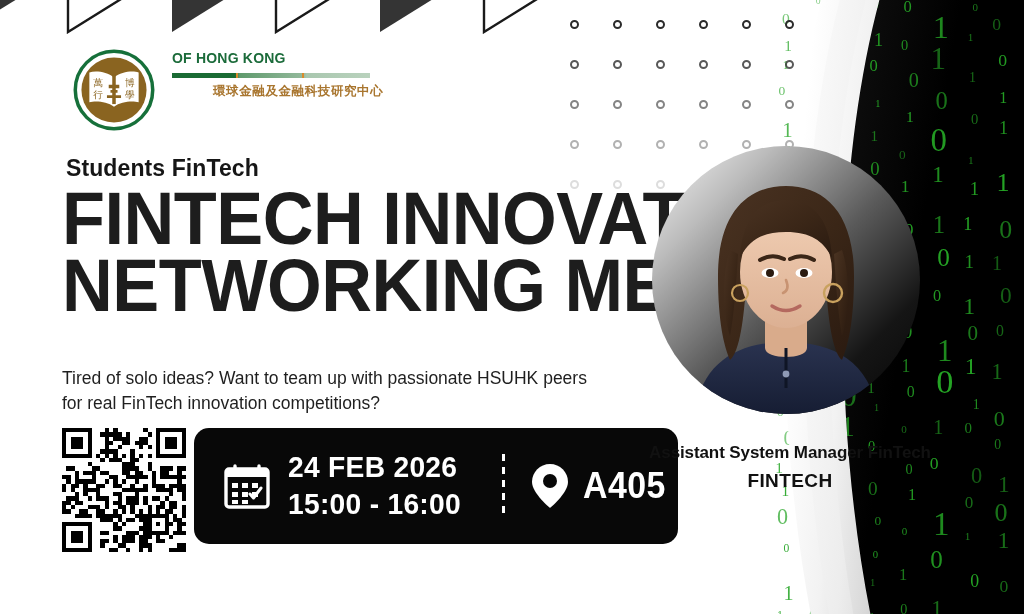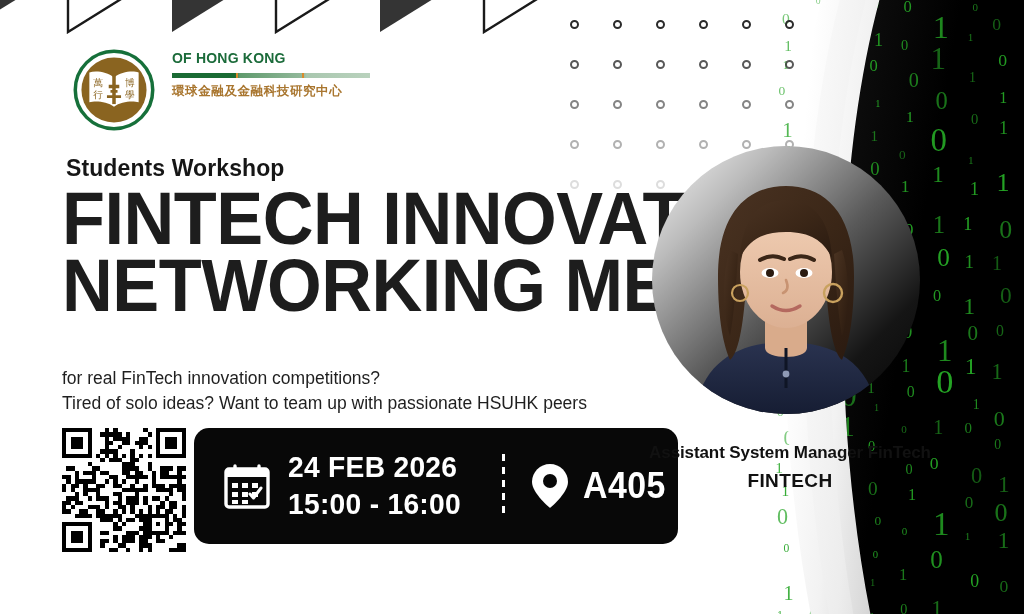--- a/index.html
+++ b/index.html
@@ -131,20 +131,21 @@
     position: absolute;
     top: 0; width: 2px; height: 5px;
     background: #d98a2b;
   }
   .logo-cn2 {
     font-size: 12.5px;
     font-weight: bold;
     color: #a9762f;
     letter-spacing: .6px;
     line-height: 1.3;
+    margin-left: 41px;
   }
   .logo-en2 {
     font-size: 12.5px;
     font-weight: bold;
     color: #a9762f;
     letter-spacing: .1px;
     line-height: 1.3;
   }
 
   
@@ -492,29 +493,29 @@
     <div class="logo-text">
       <div class="logo-en">OF HONG KONG</div>
       <div class="logo-rule">
         <i style="left:64px"></i>
           <i style="left:130px"></i>
       </div>
       <div class="logo-cn2">環球金融及金融科技研究中心</div>
     </div>
   </div>
 
-  <div class="kicker">Students Workshop</div>
+  <div class="kicker">Students FinTech</div>
   <div class="headline">
     <span>FINTECH INNOVATORS</span>
     <span>NETWORKING MEETUP</span>
   </div>
 
   <div class="subcopy">
+    <div>Tired of solo ideas? Want to team up with passionate HSUHK peers</div>
     <div>for real FinTech innovation competitions?</div>
-    <div>Tired of solo ideas? Want to team up with passionate HSUHK peers</div>
   </div>
 
   <svg class="qr" id="qrSvg" viewBox="0 0 29 29" shape-rendering="crispEdges">
       <rect width="29" height="29" fill="#ffffff"></rect>
       <rect x="0" y="0" width="1" height="1" fill="#000000"></rect>
       <rect x="1" y="0" width="1" height="1" fill="#000000"></rect>
       <rect x="2" y="0" width="1" height="1" fill="#000000"></rect>
       <rect x="3" y="0" width="1" height="1" fill="#000000"></rect>
       <rect x="4" y="0" width="1" height="1" fill="#000000"></rect>
       <rect x="5" y="0" width="1" height="1" fill="#000000"></rect>

